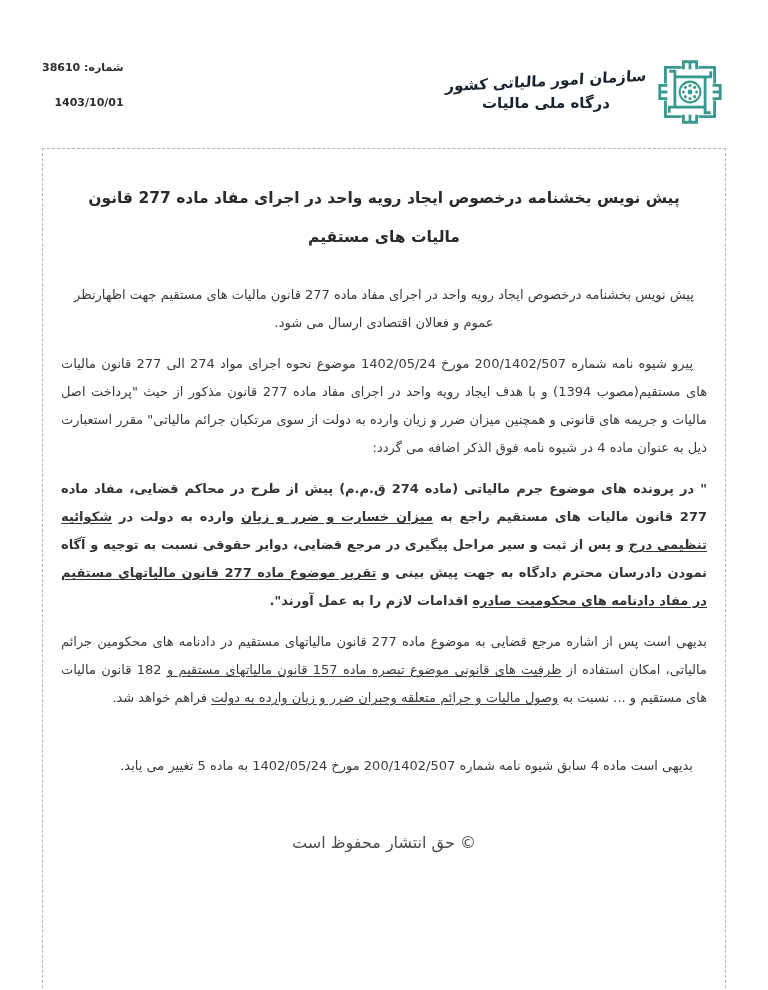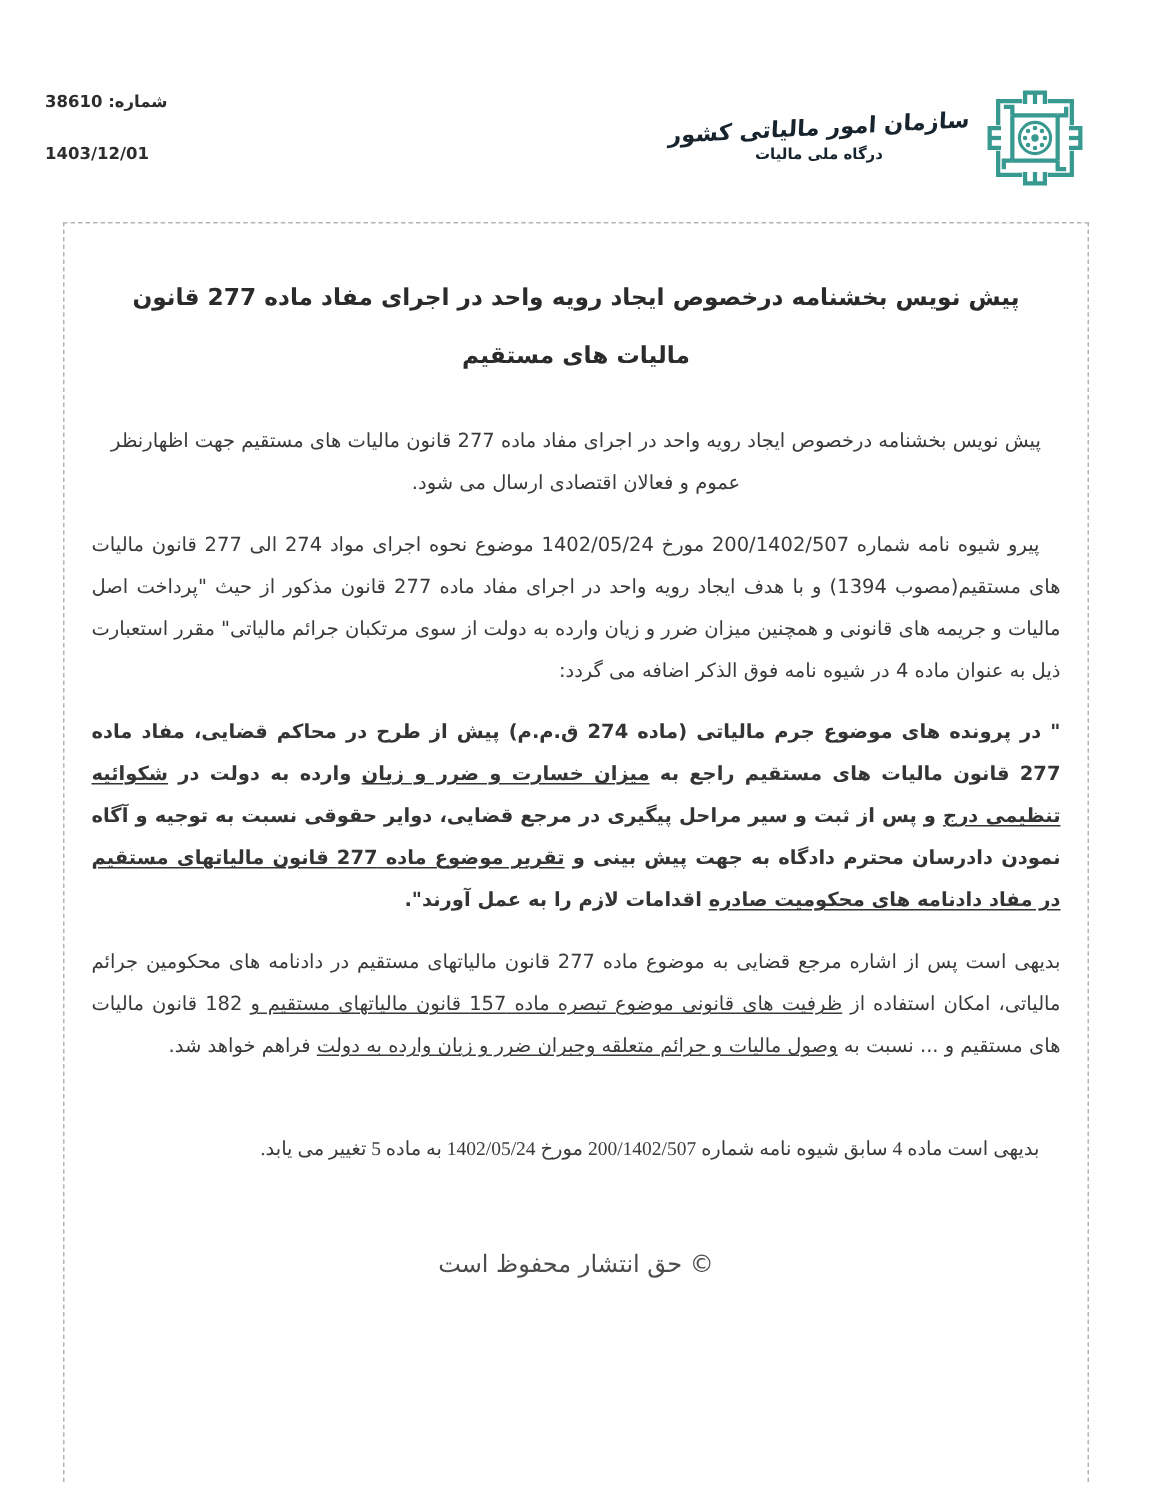--- a/index.html
+++ b/index.html
@@ -2,65 +2,65 @@
 <html lang="fa"><head>
 <meta charset="utf-8">
 <style>
   html,body{margin:0;padding:0;background:#ffffff;}
   .page{
     position:relative;width:768px;height:990px;background:#fff;
     font-family:"DejaVu Sans",sans-serif;color:#3a3a3a;overflow:hidden;
   }
   
   .serial-block{
-    position:absolute;left:30px;top:60px;direction:rtl;text-align:left;
+    position:absolute;left:42px;top:60px;direction:rtl;text-align:right;
     font-size:11px;font-weight:bold;color:#2d2d2d;line-height:15px;
   }
   .serial-block .date{margin-top:20px;direction:ltr;}
   .logo{
     position:absolute;top:58px;right:44px;display:flex;align-items:center;
     justify-content:flex-end;gap:10px;
   }
   .logo-text{text-align:center;color:#17242e;direction:rtl;}
   .org-name{font-size:15px;font-weight:bold;transform:skewX(-6deg) rotate(-3deg);white-space:nowrap;}
-  .portal-name{font-size:10px;font-weight:bold;margin-top:4px;}
+  .portal-name{font-size:15px;font-weight:bold;margin-top:4px;}
   .emblem{display:block;}
   
   .frame{
     position:absolute;left:42px;top:148px;width:684px;height:855px;
     border:1px dashed #b4b4b4;box-sizing:border-box;padding:26px 18px 0;
     direction:rtl;
   }
   .doc-title{
     text-align:center;font-weight:bold;font-size:15.5px;line-height:39px;
     color:#2b2b2b;max-width:610px;margin:4px auto 0;
   }
   .para{
     font-size:13px;line-height:28px;margin:13px 0 0;text-align:justify;
     color:#3a3a3a;
   }
   .para.center{text-align:center;margin-top:24px;}
   .para.indent{text-indent:14px;}
   .para.bold{font-weight:bold;color:#343434;}
-  .para.last-line{margin-top:40px;text-align:right;font-family:Liberation Serif, serif;}
+  .para.last-line{margin-top:40px;text-align:right;}
   .u{text-decoration:underline;text-underline-offset:2px;}
   
   .copyright{
     position:absolute;top:833px;left:0;width:100%;text-align:center;
     font-size:16px;color:#4c4c4c;direction:rtl;
   }
 </style>
 </head>
 <body>
 
 <div class="page">
 
   <div class="serial-block">
     <div>شماره: 38610</div>
-    <div class="date">1403/12/01</div>
+    <div class="date">1403/10/01</div>
   </div>
 
   <div class="logo">
     <div class="logo-text">
       <div class="org-name">سازمان امور مالیاتی کشور</div>
       <div class="portal-name">درگاه ملی مالیات</div>
     </div>
     <svg class="emblem" width="68" height="68" viewBox="0 0 72 72">
       <g fill="none" stroke="#37998F" stroke-width="3">
         <g id="q">

